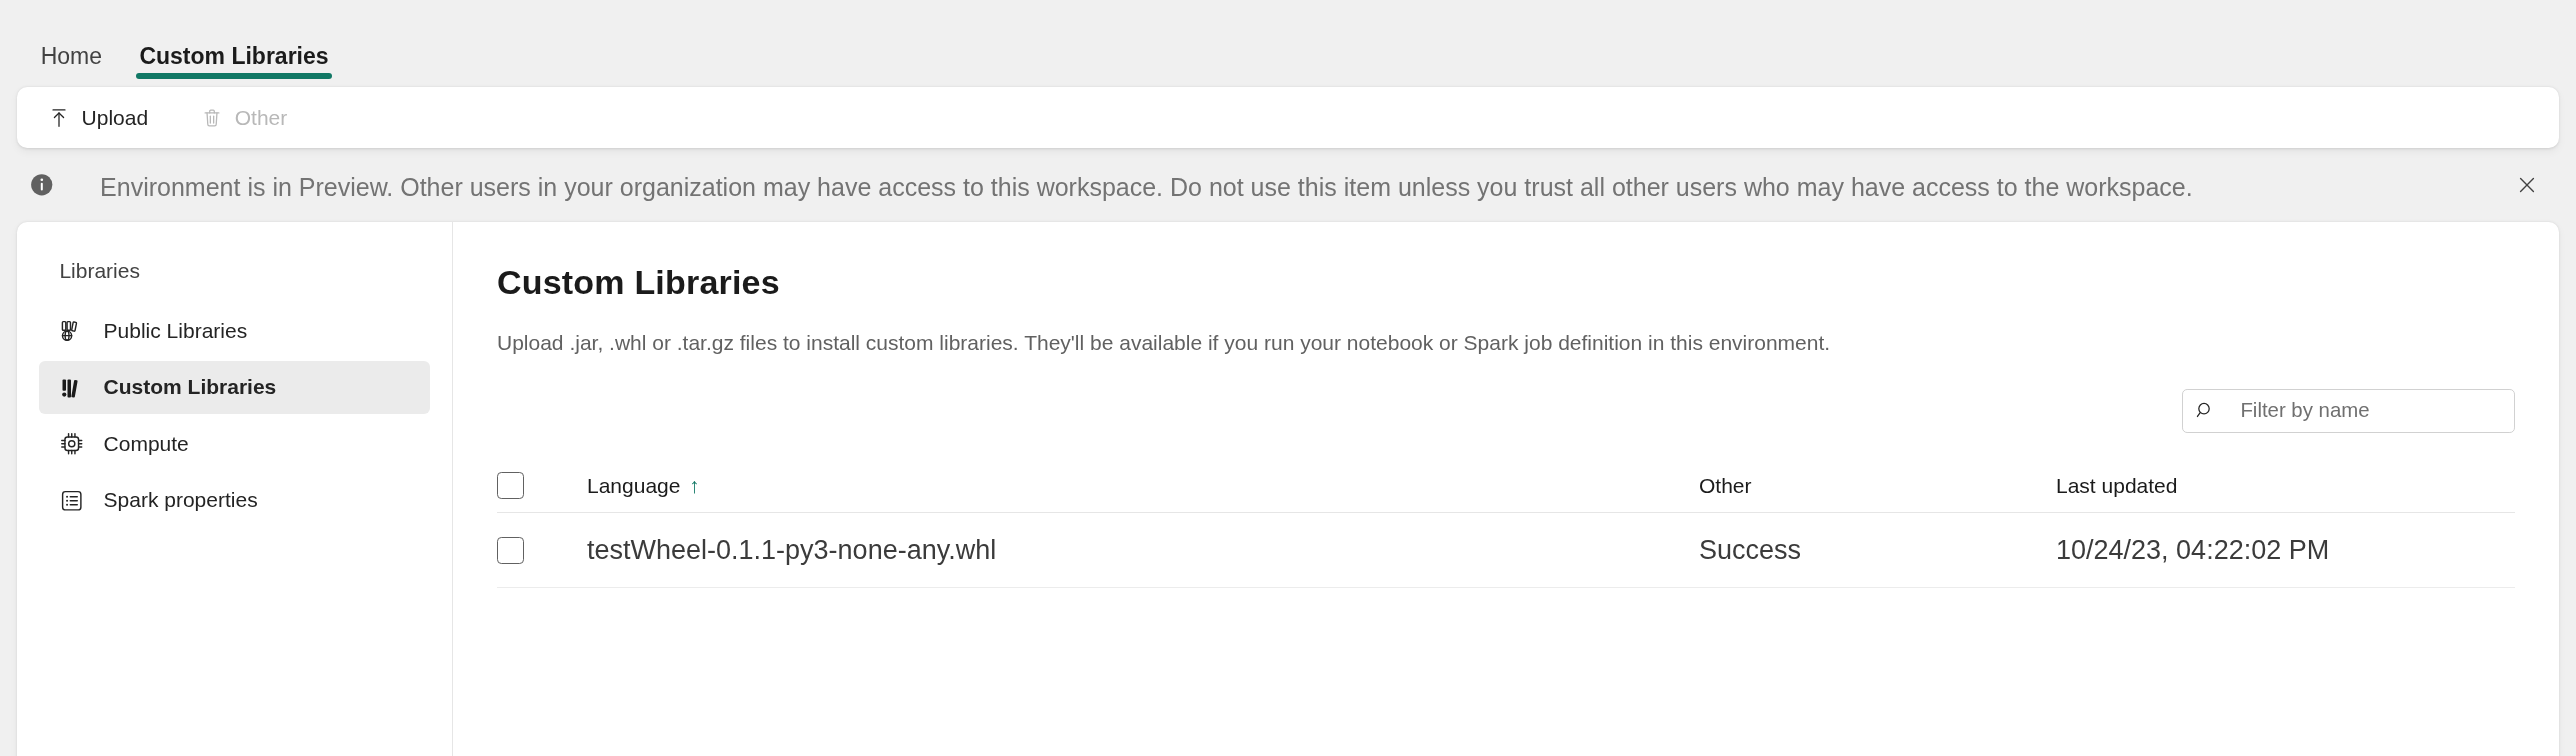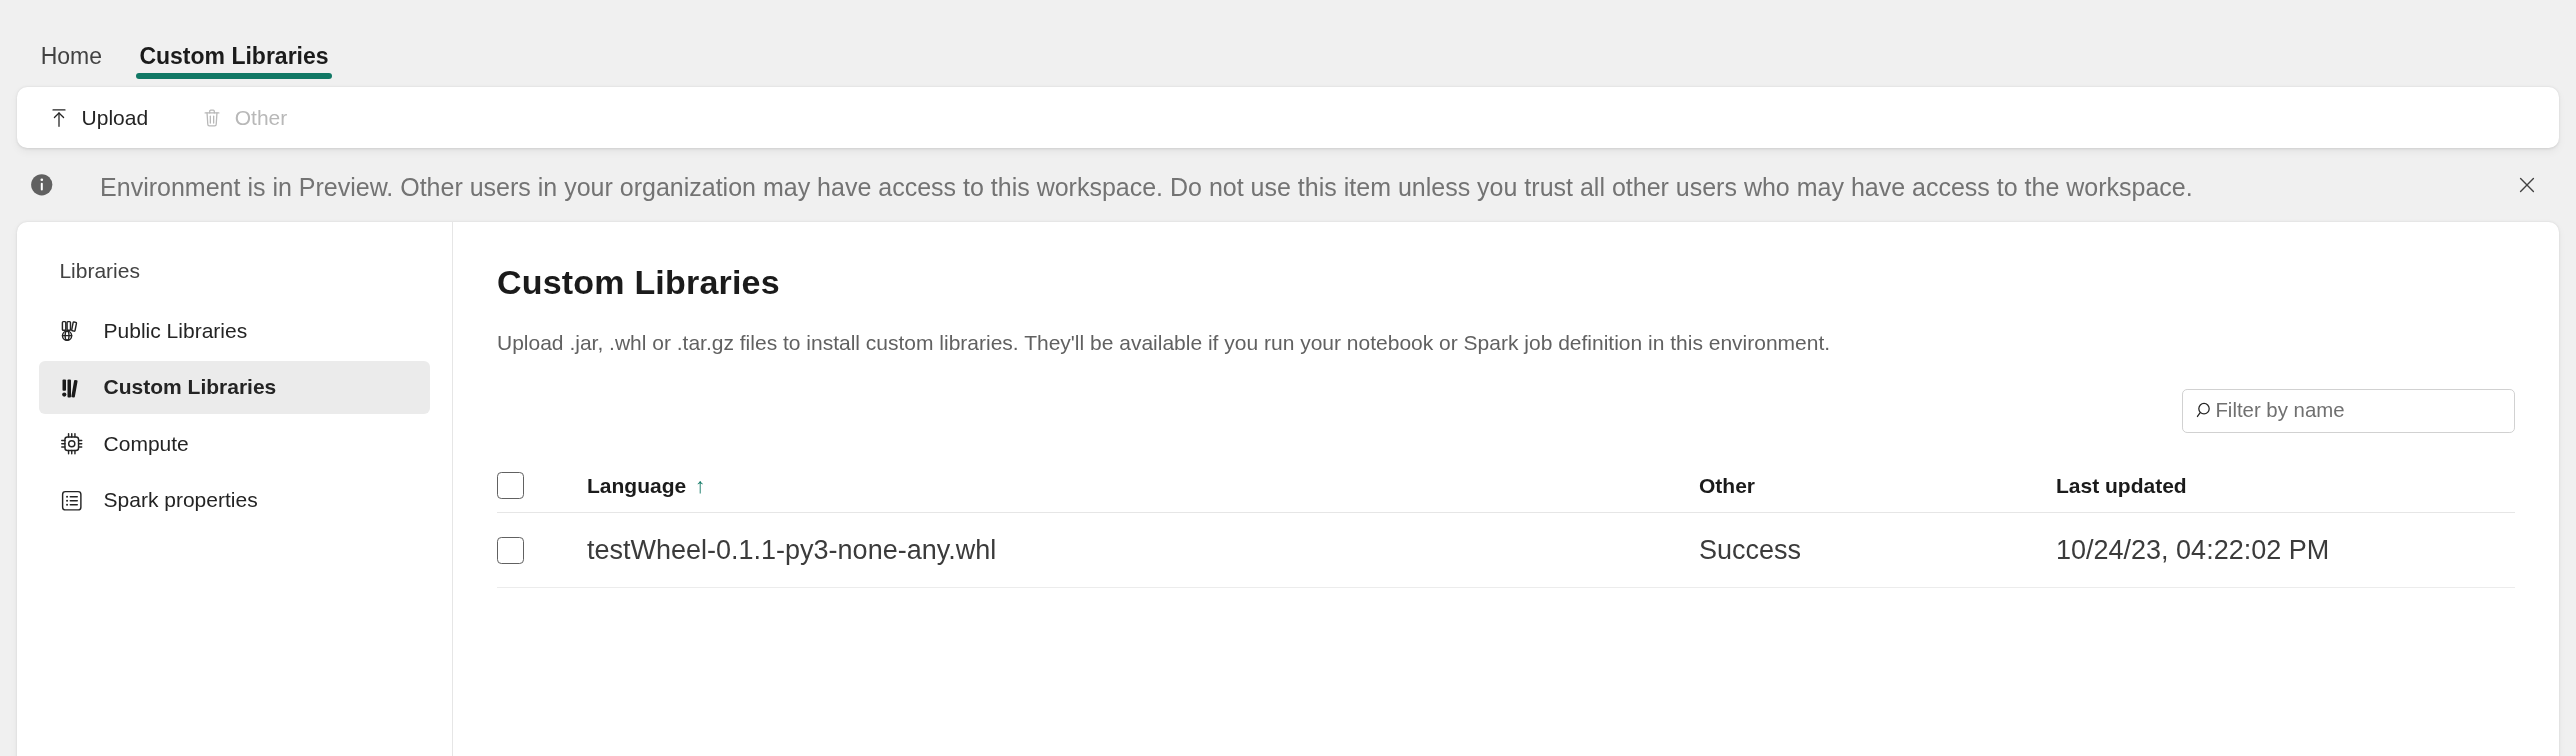--- a/index.html
+++ b/index.html
@@ -159,21 +159,21 @@
   }
 
   .filter-row { display: flex; justify-content: flex-end; margin-bottom: 27px; }
   .search-box {
     width: 333px;
     height: 44px;
     border: 0.9px solid #d1d1d1;
     border-radius: 5.1px;
     display: flex;
     align-items: center;
-    gap: 0;
+    gap: 25px;
     padding: 0 12px;
     background: #fff;
   }
   .search-box svg { flex: none; display: block; }
   .search-box input {
     border: none; outline: none;
     font-family: inherit;
     font-size: 20.4px;
     color: #242424;
     background: transparent;
@@ -184,21 +184,21 @@
   
   table.lib-table { width: 100%; border-collapse: collapse; table-layout: fixed; }
   .lib-table th, .lib-table td {
     text-align: left;
     vertical-align: middle;
     font-weight: 400;
   }
   .lib-table thead th {
     height: 53px;
     font-size: 21px;
-    font-weight: 700;
+    font-weight: 400;
     color: #1b1b1b;
     border-bottom: 0.9px solid #e6e6e6;
     padding: 0;
   }
   .lib-table tbody td {
     height: 75px;
     font-size: 27px;
     color: #3b3b3b;
     border-bottom: 0.9px solid #ececec;
     padding: 0;

